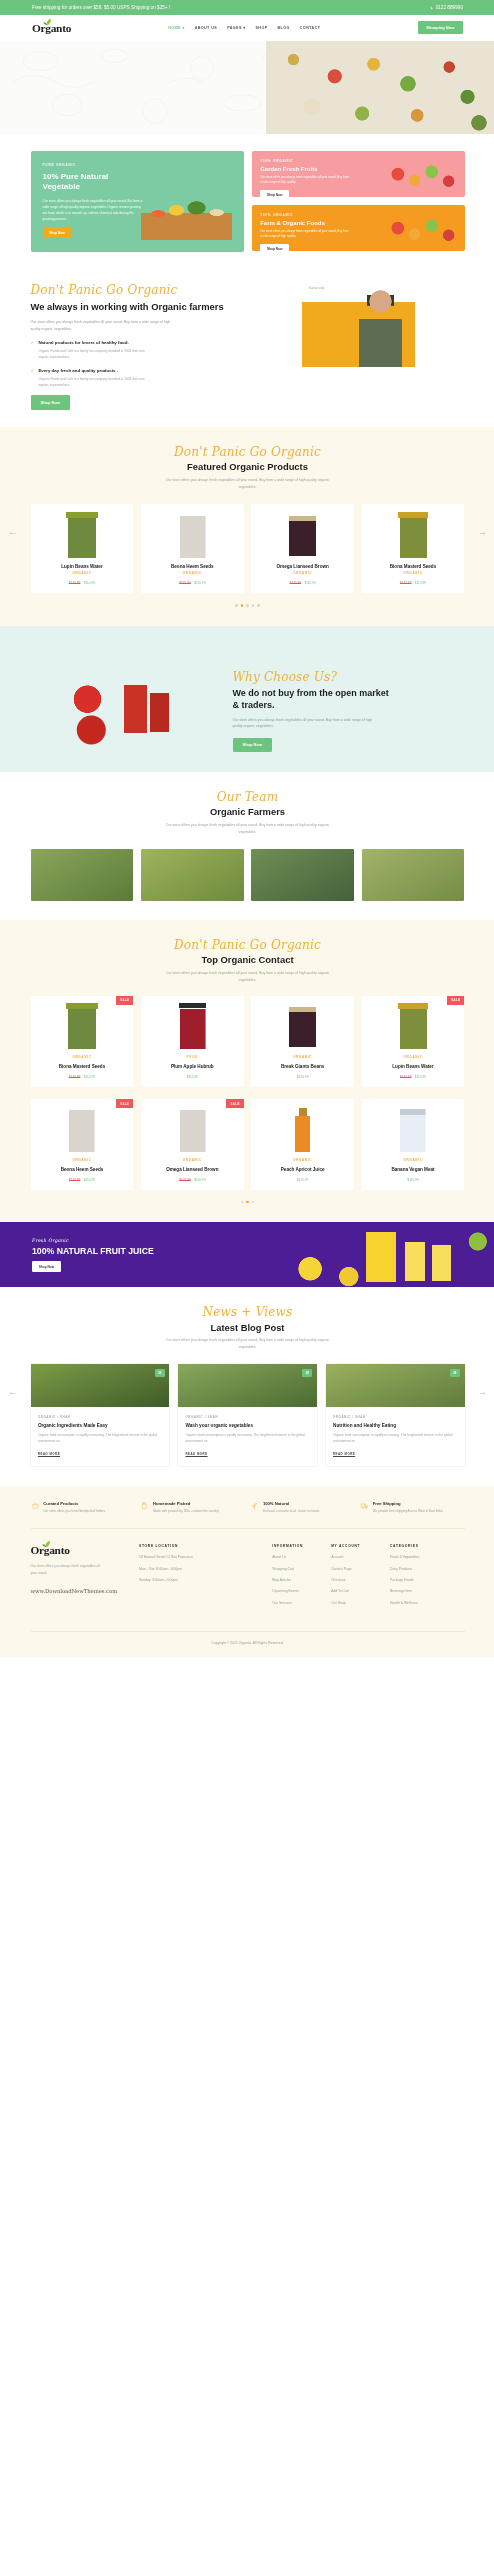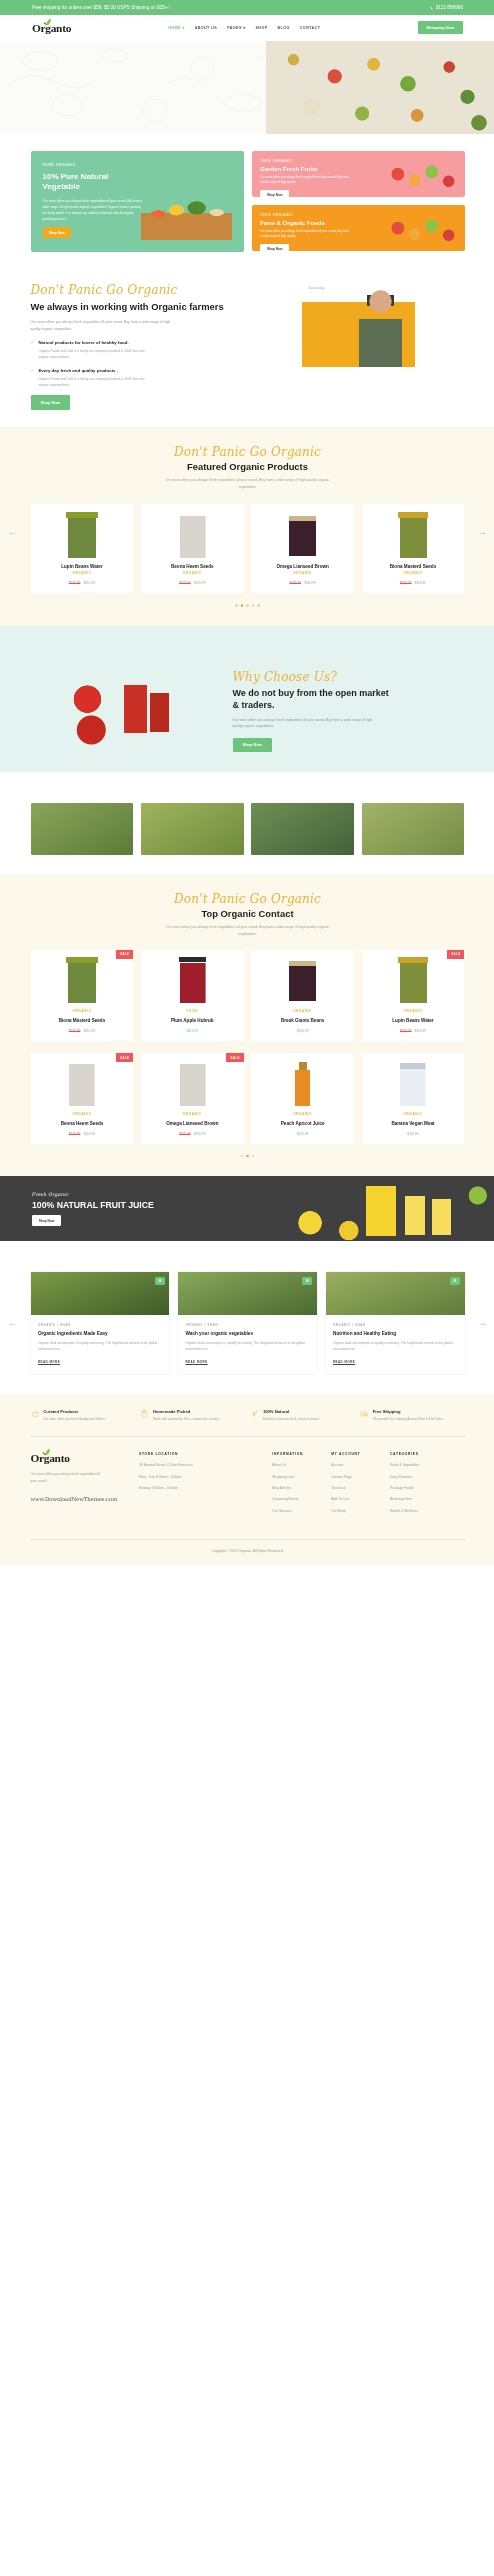--- a/index.html
+++ b/index.html
@@ -217,21 +217,21 @@
   .g3 { background:linear-gradient(150deg,#6f8f55,#44613a); }
   .g4 { background:linear-gradient(150deg,#a3b36a,#748c45); }
 
   
   .top-prod { background:#FDF8EC; padding:17.5px 0 19px; }
   .top-prod .prod-row { margin-top:12px; }
   .top-prod .prod-card { padding:7.4px 3.4px 8px; }
 
   
   .juice-banner {
-    background:#404040; height:65px; position:relative; overflow:hidden;
+    background:#4c1d95; height:65px; position:relative; overflow:hidden;
     display:flex; align-items:center;
   }
   .juice-txt { padding-left:32px; width:168px; position:relative; z-index:2; }
   .juice-txt .script { color:#fff; font-size:4.7px; }
   .juice-txt h2 { font-size:8.7px; color:#fff; line-height:1.25; margin-top:2.7px; font-weight:bold; }
   .juice-art {
     position:absolute; right:0; top:0; width:215px; height:65px;
     background:
       radial-gradient(circle at 14% 72%, #f5d438 0 11.4px, transparent 12px),
       radial-gradient(circle at 32% 84%, #eec92f 0 9.4px, transparent 10px),
@@ -455,20 +455,25 @@
         <div class="script">Why Choose Us?</div>
         <h2>We do not buy from the open market &amp; traders.</h2>
         <p>Our store offers you always fresh vegetables all year round, Buy from a wide range of high quality organic vegetables.</p>
         <button class="btn-green">Shop Now</button>
       </div>
     </div>
   </div>
 
   <div class="gallery-sect">
     <div class="inner">
+      <div class="sect-head">
+        <span class="script">Our Team</span>
+        <h2>Organic Farmers</h2>
+        <p>Our store offers you always fresh vegetables all year round, Buy from a wide range of high quality organic vegetables.</p>
+      </div>
       <div class="gallery">
         <div class="gcard g1"></div>
         <div class="gcard g2"></div>
         <div class="gcard g3"></div>
         <div class="gcard g4"></div>
       </div>
     </div>
   </div>
 
   <div class="top-prod">
@@ -551,20 +556,25 @@
       <h2>100% NATURAL FRUIT JUICE</h2>
       <button class="mini-btn white">Shop Now</button>
     </div>
     <div class="juice-art"></div>
   </div>
 
   <div class="blog-sect">
     <span class="arrow l">←</span>
     <span class="arrow r">→</span>
     <div class="inner">
+      <div class="sect-head">
+        <span class="script">News + Views</span>
+        <h2>Latest Blog Post</h2>
+        <p>Our store offers you always fresh vegetables all year round, Buy from a wide range of high quality organic vegetables.</p>
+      </div>
       <div class="blog-row">
         <div class="bcard">
           <div class="bimg b1">
             <span class="bbadge">28</span>
           </div>
           <div class="bbody">
             <div class="bmeta">ORGANIC  /  SHAH</div>
             <div class="btitle">Organic Ingredients Made Easy</div>
             <div class="bexc">Organic food consumption is rapidly increasing. The heightened interest in the global environment an</div>
             <a class="bmore" href="#">READ MORE</a>

